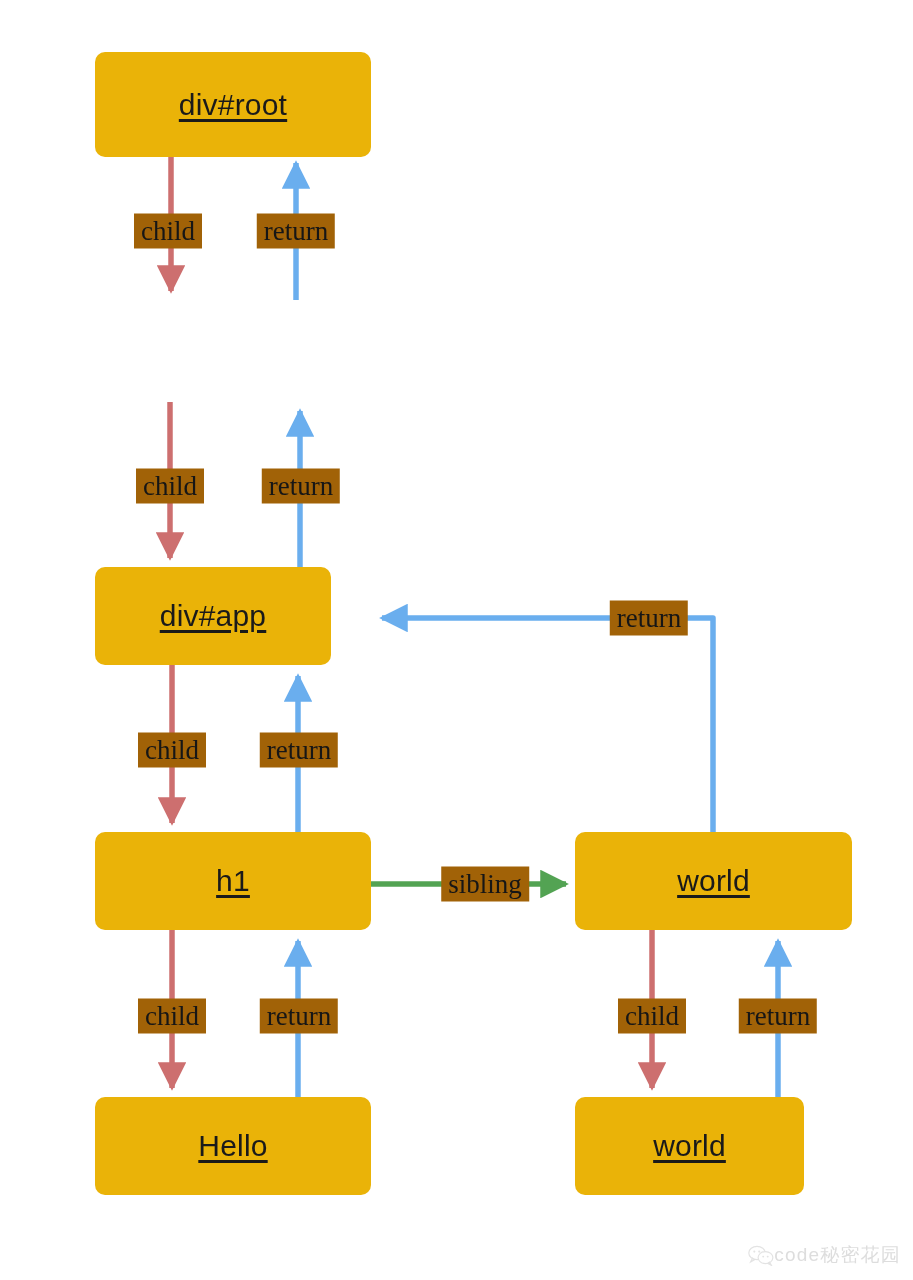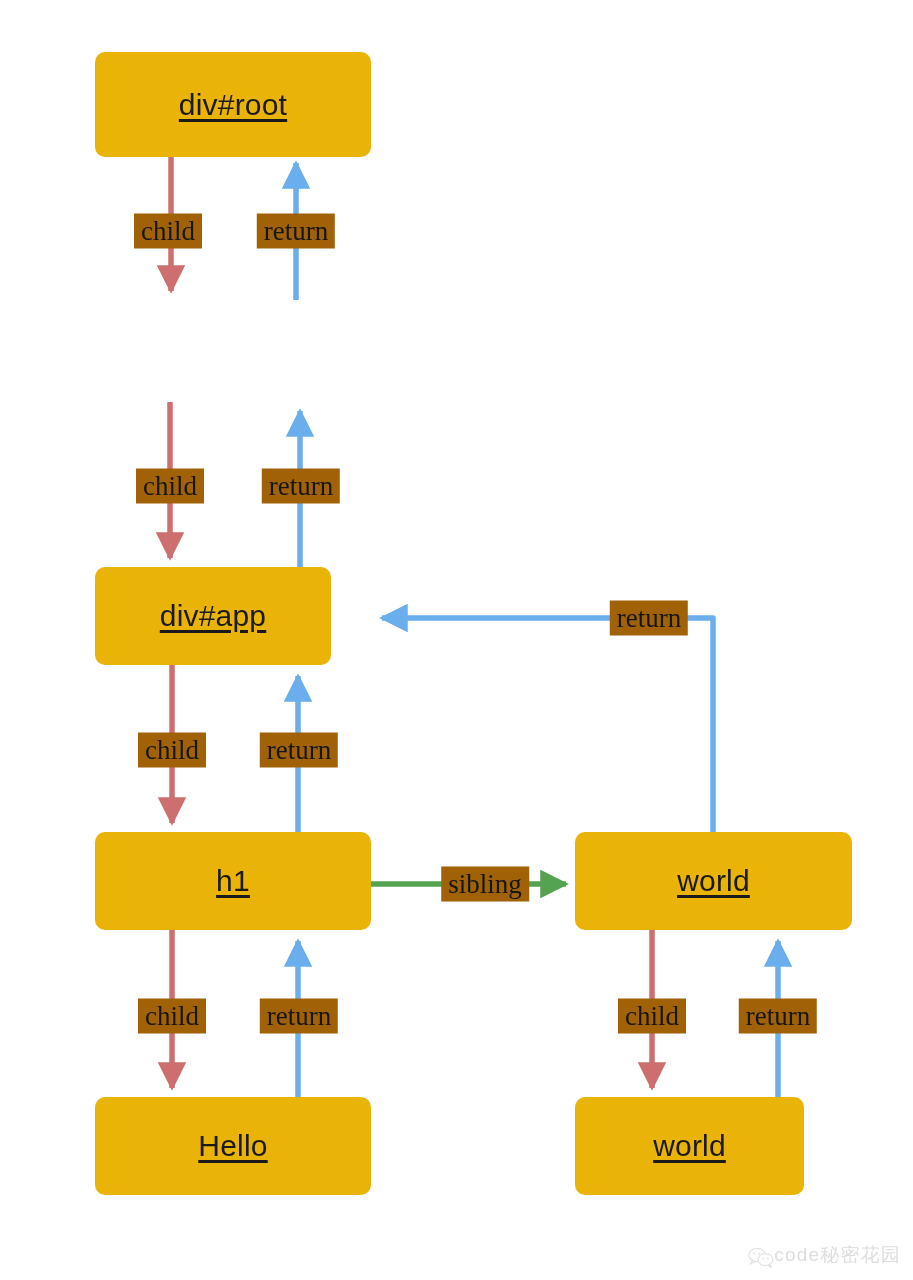--- a/index.html
+++ b/index.html
@@ -63,21 +63,21 @@
     white-space: nowrap;
     transform: translate(-50%, -50%);
     font-family: Liberation Serif, serif;
   }
 
   #watermark {
     position: absolute;
     right: 12px;
     bottom: 12px;
     display: flex;
-    align-items: flex-end;
+    align-items: center;
     gap: 0;
     z-index: 5;
     opacity: 0.62;
   }
   #watermark .wm-text {
     font-size: 19px;
     color: #c9c9c9;
     letter-spacing: 1.2px;
     font-family: "Liberation Sans", sans-serif;
   }

